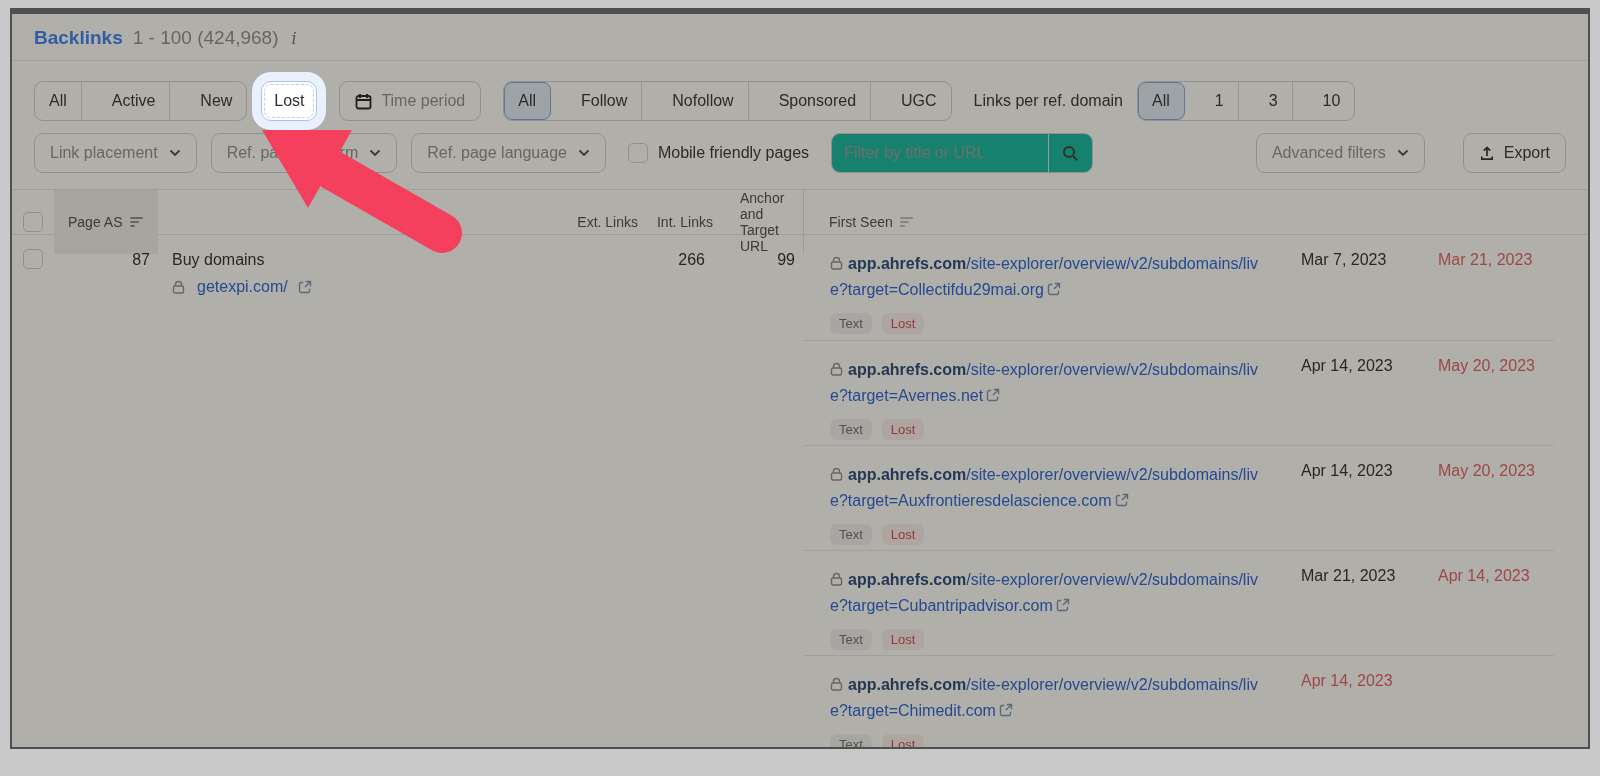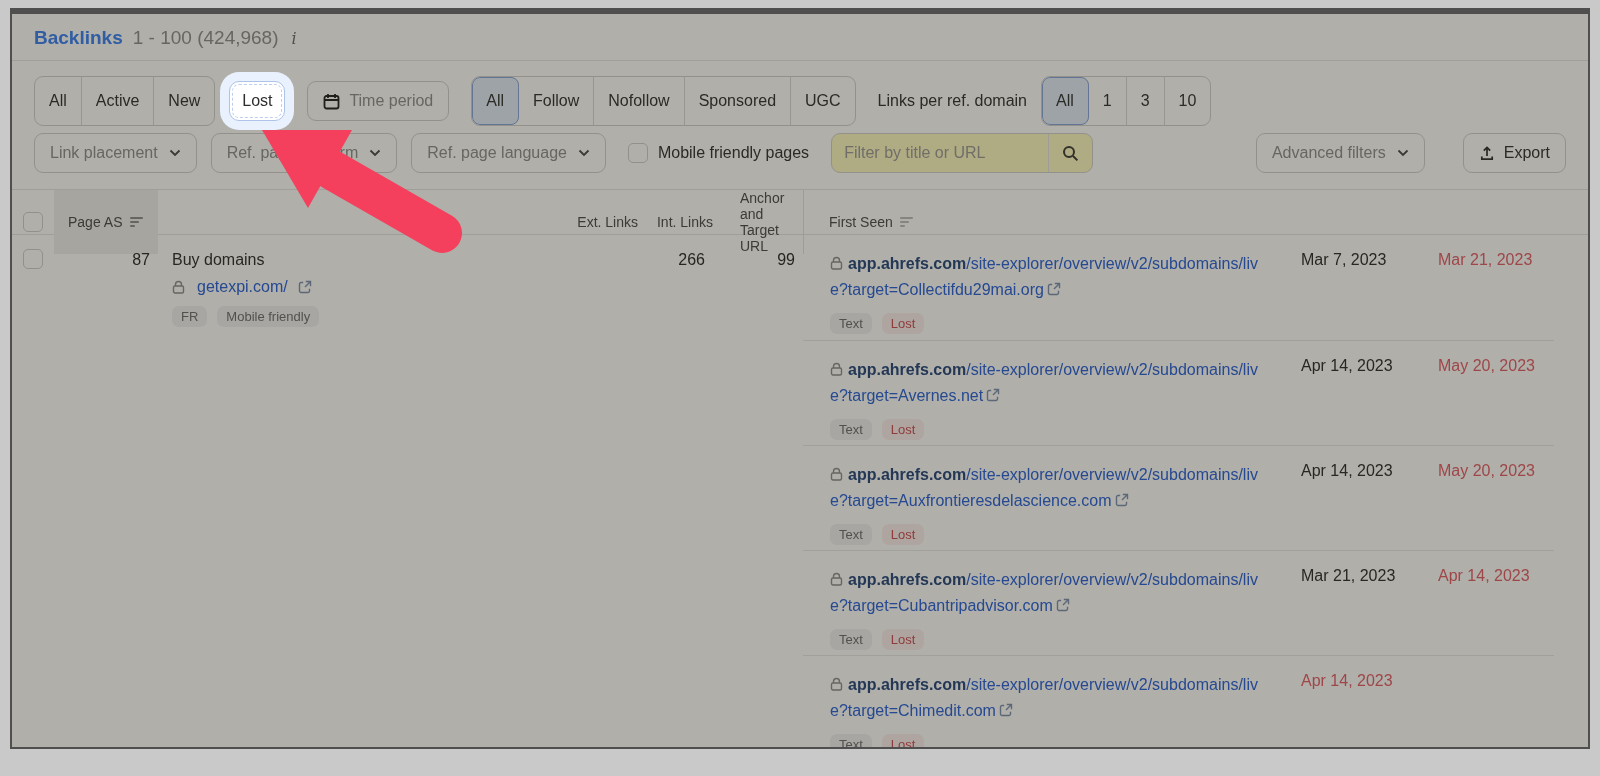--- a/index.html
+++ b/index.html
@@ -18,22 +18,22 @@
   .titlebar { padding:13px 22px 11px; border-bottom:1px solid #e7e7e7;
     display:flex; align-items:center; gap:10px; font-size:19px; }
   .titlebar .t { font-weight:bold; color:#3b82f6; }
   .titlebar .range { color:#8f8f8f; }
   .info-i { color:#6f6f6f; font-family:"DejaVu Serif", serif; font-style:italic;
     font-size:16px; padding:0 3px; }
   
   .frow { display:flex; align-items:center; margin:0 22px; height:40px; }
   .frow1 { margin-top:20px; }
   .frow2 { margin-top:12px; }
-  .seg { display:flex; height:50px; border:1px solid #d2d2d2; border-radius:9px;
-    overflow:hidden; background:#fff; }
+  .seg { display:flex; height:40px; border:1px solid #d2d2d2; border-radius:9px;
+    overflow:hidden; background:#fff;gap:16px; }
   .seg button {
     border:none; background:transparent; font-size:16px; color:#333;
     padding:0 14px; cursor:pointer; border-right:1px solid #d9d9d9;
     font-family:inherit; height:100%;
   }
   .seg button:last-child { border-right:none; }
   .seg button.sel {
     background:#e3edfc; outline:1px solid #8aa5de; outline-offset:-1px;
     border-radius:8px; border-right-color:transparent;
   }
@@ -48,21 +48,21 @@
     box-shadow:0 0 0 9px #e9f1fe; outline:1px dashed #bccff0; outline-offset:-4px;
     font-family:inherit; position:relative; z-index:60;
   }
   .gap14 { margin-left:14px; } .gap22 { margin-left:22px; }
   .lbl { font-size:16px; color:#333; }
   .chev { margin-left:2px; }
   .checkline { display:flex; align-items:center; gap:10px; }
   .checkbox { width:20px; height:20px; border:1px solid #cfcfcf; border-radius:5px;
     background:#fff; flex:0 0 auto; cursor:pointer; }
   .search { display:flex; align-items:center; height:40px; width:262px;
-    border:1px solid #d2d2d2; border-radius:9px; overflow:hidden; background:#fef9c3; }
+    border:1px solid #d2d2d2; border-radius:9px; overflow:hidden; background:#14b8a6; }
   .search input { flex:1; border:none; outline:none; font-size:16px; padding:0 12px;
     font-family:inherit; color:#333; min-width:0; background:transparent; }
   .search input::placeholder { color:#9c9c9c; }
   .search .sbtn { width:44px; height:100%; border:none; border-left:1px solid #e2e2e2;
     background:transparent; cursor:pointer; display:flex; align-items:center; justify-content:center; }
   
   .tbl { margin-top:16px; }
   .grid { display:grid; grid-template-columns:42px 104px 480px 75px 90px 473px 137px 141px; }
   .thead { height:46px; border-top:1px solid #e5e5e5; border-bottom:1px solid #e5e5e5;
     align-items:center; font-size:14px; color:#4d4d4d; }
@@ -237,24 +237,20 @@
           <svg class="lock" width="13" height="14" viewBox="0 0 13 14">
               <rect x="1.5" y="6" width="10" height="7" rx="1.5" fill="none" stroke="currentColor" stroke-width="1.4"></rect>
               <path d="M3.5 6V4.5a3 3 0 016 0V6" fill="none" stroke="currentColor" stroke-width="1.4"></path>
             </svg>
           <a class="link" href="#">getexpi.com/</a>
           <svg class="ext-ico" width="14" height="14" viewBox="0 0 14 14">
               <path d="M5.2 2.5H3A1.5 1.5 0 001.5 4v7A1.5 1.5 0 003 12.5h7A1.5 1.5 0 0011.5 11V8.8" fill="none" stroke="currentColor" stroke-width="1.4"></path>
               <path d="M7.8 1.5h4.7v4.7M12.2 1.8L7 7" fill="none" stroke="currentColor" stroke-width="1.4"></path>
             </svg>
         </div>
-        <div class="badges">
-          <span class="pill">FR</span>
-          <span class="pill">Mobile friendly</span>
-        </div>
       </div>
       <div class="cell num">266</div>
       <div class="cell num">99</div>
 
       <div class="entries">
 
         <div class="entry">
           <div class="anch">
             <div class="urlline"><svg class="lock" width="13" height="14" viewBox="0 0 13 14">
                   <rect x="1.5" y="6" width="10" height="7" rx="1.5" fill="none" stroke="currentColor" stroke-width="1.4"></rect>

